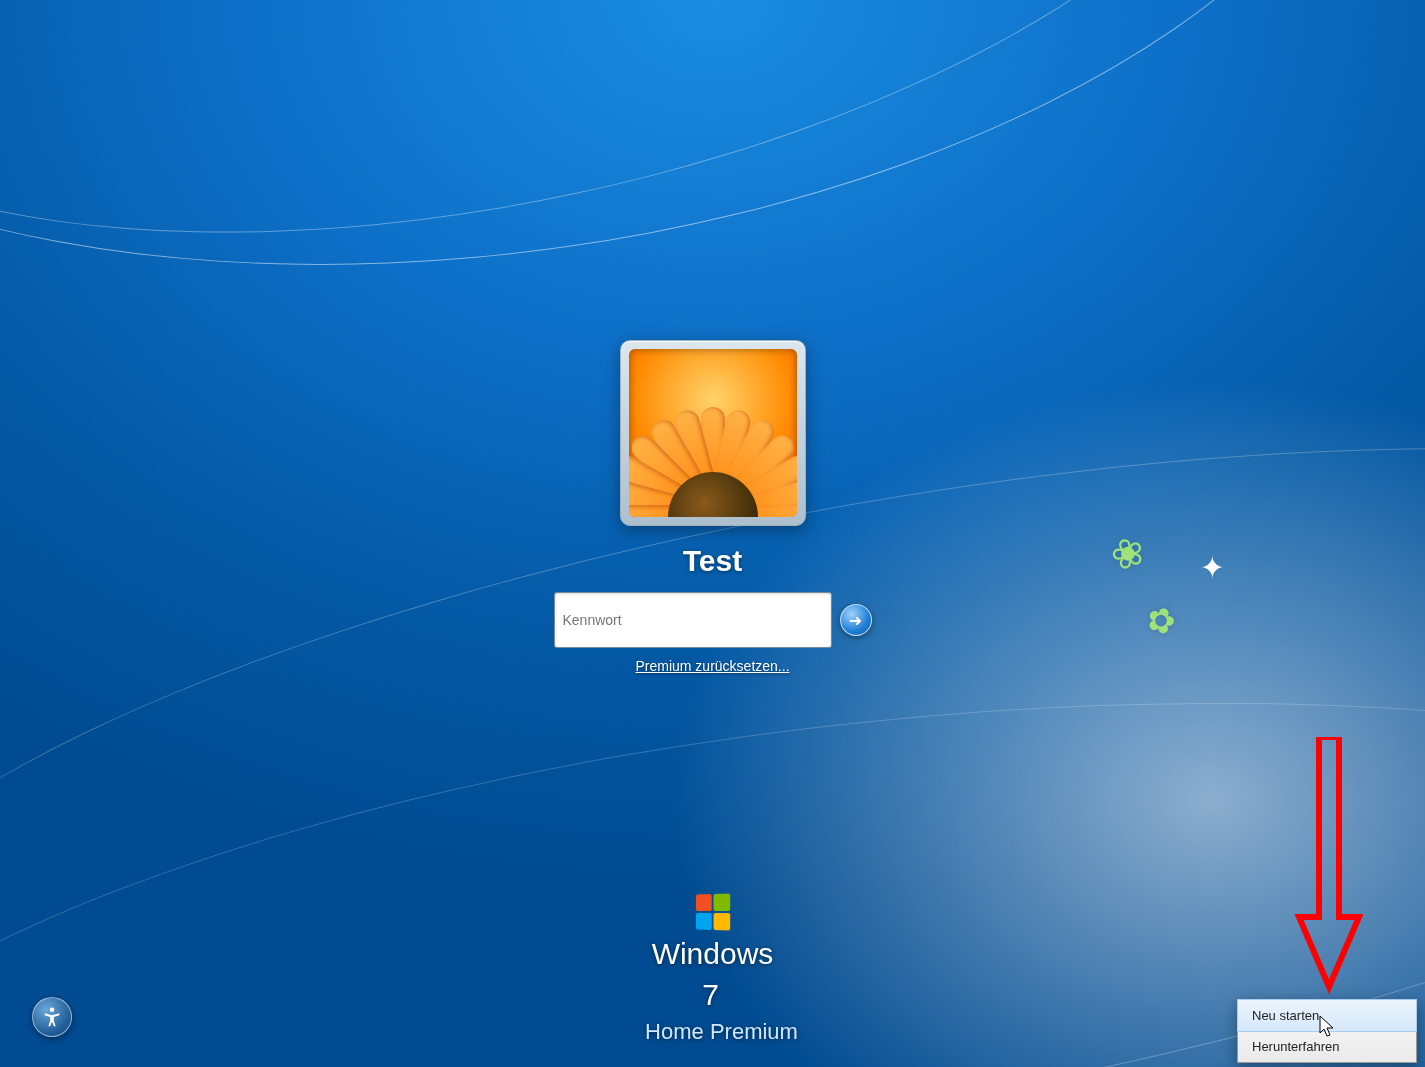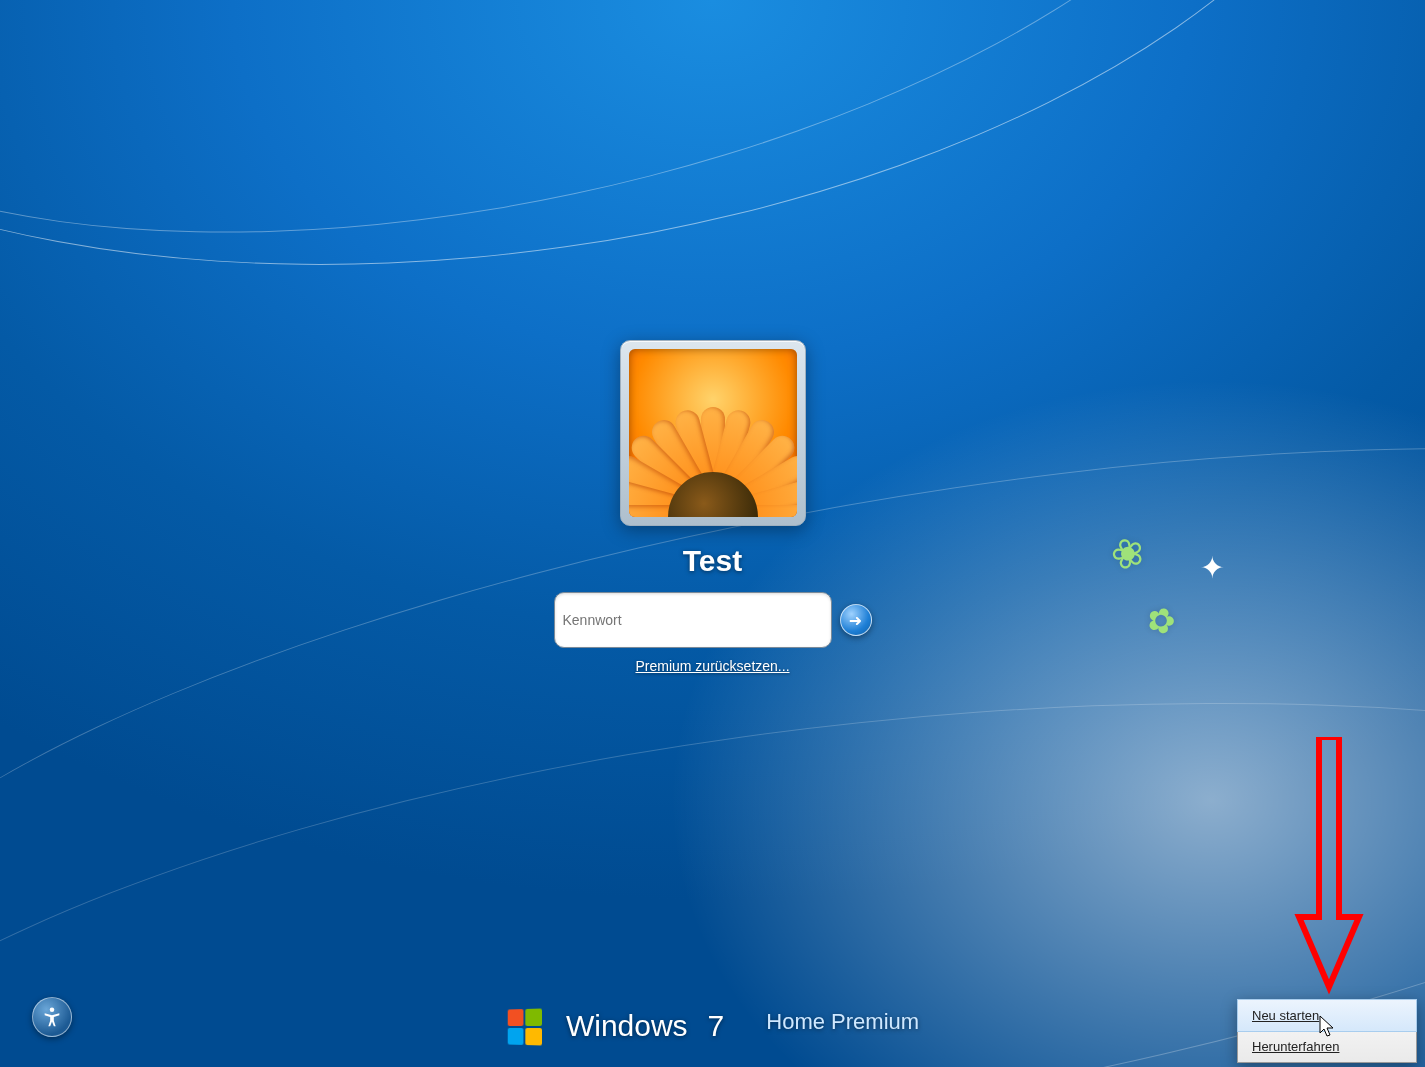--- a/index.html
+++ b/index.html
@@ -103,21 +103,21 @@
     margin-top: 14px;
     display: flex;
     align-items: center;
     justify-content: center;
     gap: 8px;
   }
   .pw-input {
     width: 260px;
     height: 28px;
     border: 1px solid #7a8a99;
-    border-radius: 10px;
+    border-radius: 3px;
     padding: 13px 8px;
     font-size: 14px;
     color: #666;
     background: #fff;
     box-shadow: inset 0 1px 3px rgba(0,0,0,0.15);
     outline: none;
   }
   .go-btn {
     width: 30px; height: 30px;
     border-radius: 50%;
@@ -138,23 +138,25 @@
     cursor:pointer;
   }
 
   
   .branding {
     position: absolute;
     left: 50%;
     bottom: 22px;
     transform: translateX(-50%);
     display: flex;
-    gap: 24px;
+    align-items: center;
+    gap: 7px;
     color: #fff;
     text-shadow: 0 1px 4px rgba(0,0,0,0.5);
+    flex-direction: column;
   }
   .winlogo {
     width: 36px; height: 36px;
     display: grid;
     grid-template-columns: 1fr 1fr;
     grid-template-rows: 1fr 1fr;
     gap: 2px;
     transform: perspective(200px) rotateY(-18deg);
   }
   .winlogo div { border-radius: 2px; }
@@ -186,21 +188,20 @@
     width: 178px;
     background: linear-gradient(#fafafa, #eaeaea);
     border: 1px solid #9a9a9a;
     box-shadow: 0 4px 14px rgba(0,0,0,0.35);
     font-size: 13px;
     color: #222;
   }
   .power-menu .item {
     padding: 8px 14px;
     cursor: pointer;
-    text-decoration: underline;
   }
   .power-menu .item.hover {
     background: linear-gradient(#ecf4fd, #d5e8fb);
     border: 1px solid #a8cdee;
     margin: -1px;
     padding: 8px 14px;
   }
 
   
   .annot-arrow {

